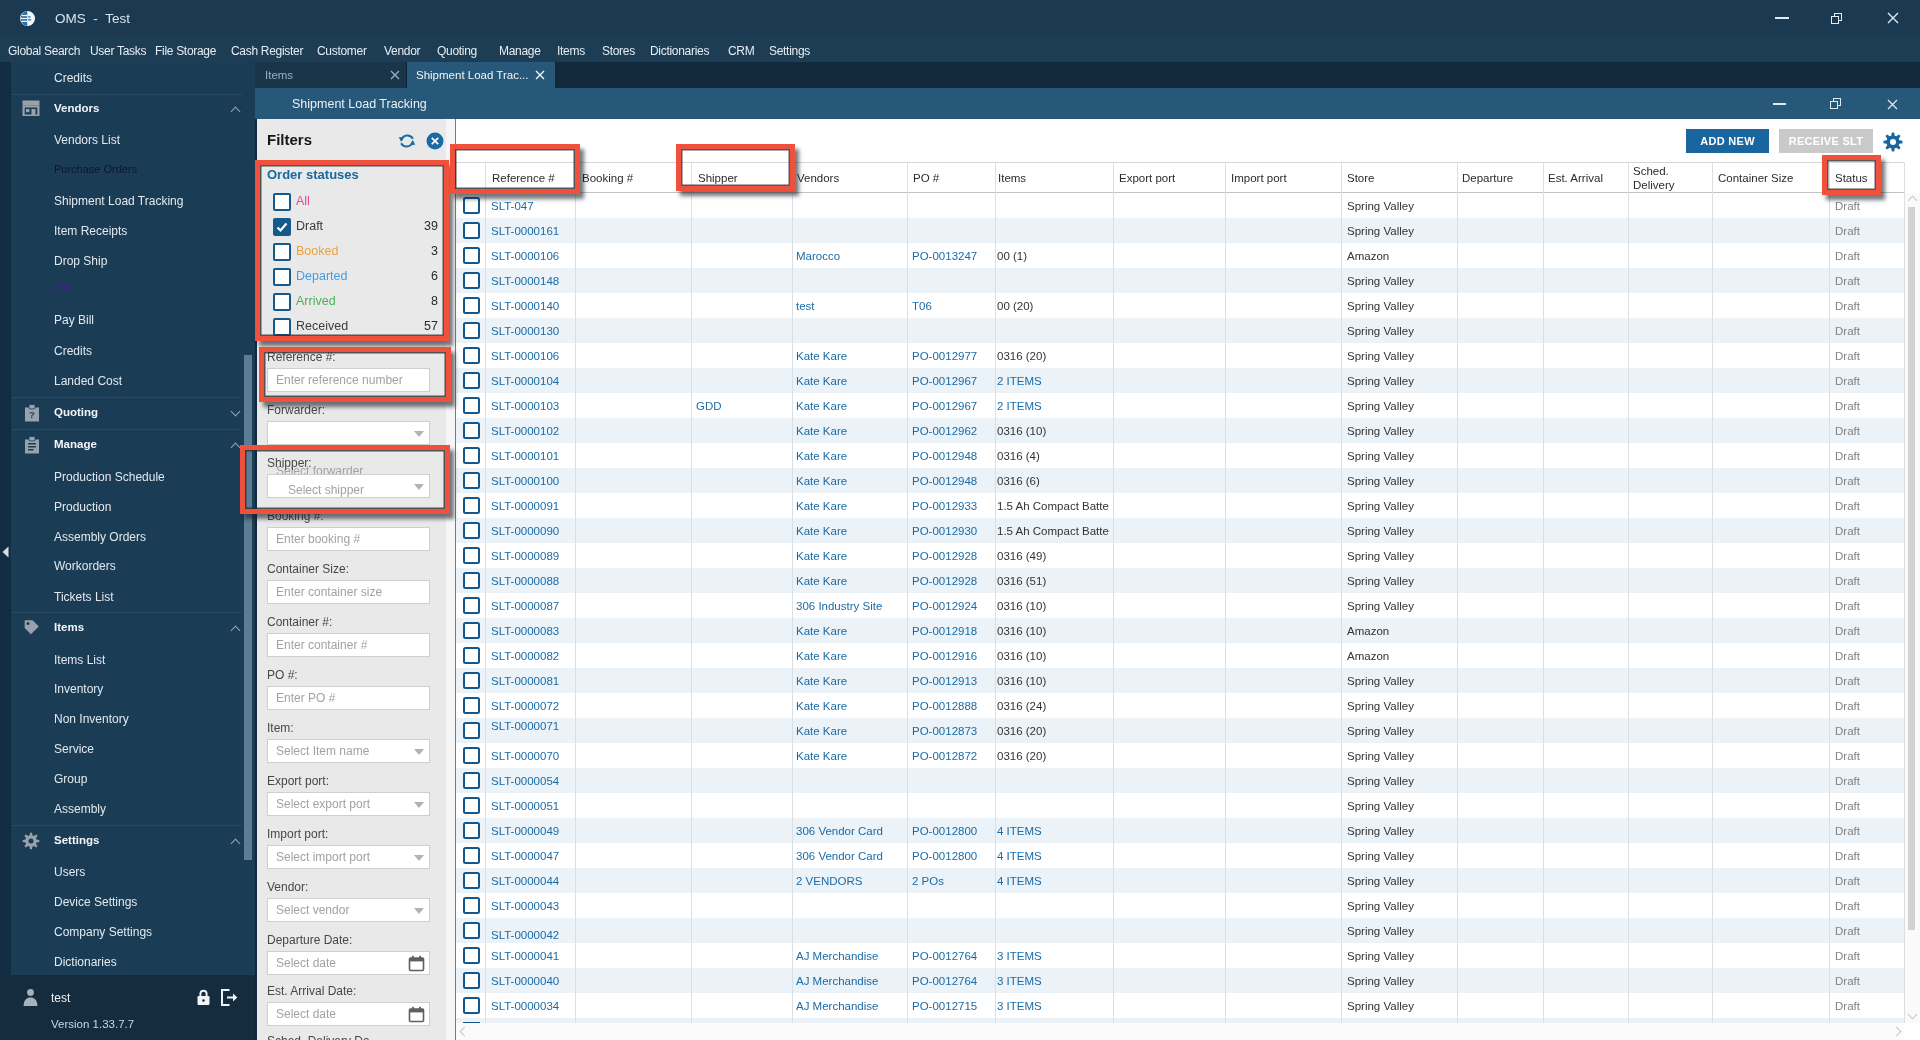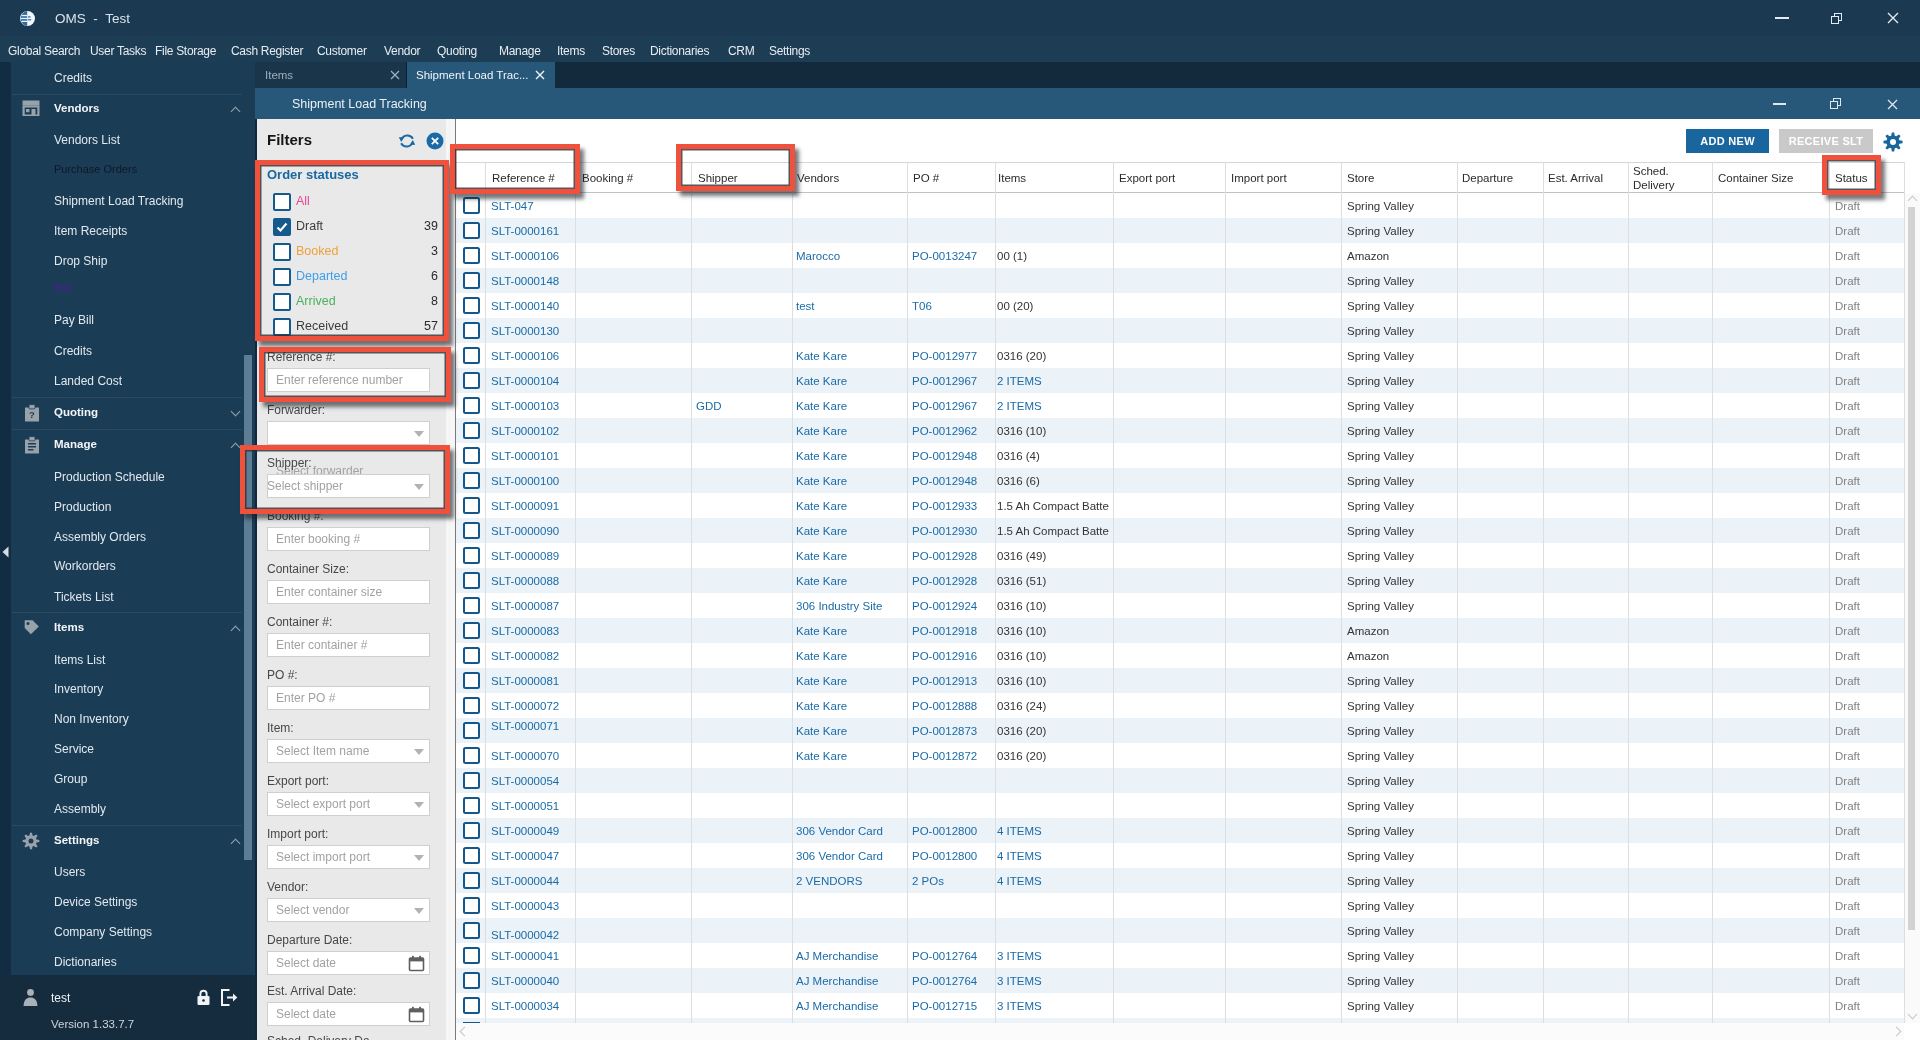--- a/index.html
+++ b/index.html
@@ -184,21 +184,21 @@
 <div class="txt" style="left:398px;top:319px;width:40px;text-align:right;font-size:12.5px;color:#2a2a2a;">57</div>
 <div class="txt" style="left:267px;top:350px;font-size:12px;color:#474747;">Reference #:</div>
 <div class="ab" style="left:267px;top:368px;width:163px;height:24px;background:#fff;border:1px solid #cfcfcf;"></div>
 <div class="txt vc" style="left:276px;top:368px;height:24px;font-size:12px;color:#a2a2a2;">Enter reference number</div>
 <div class="txt" style="left:267px;top:403px;font-size:12px;color:#474747;">Forwarder:</div>
 <div class="ab" style="left:267px;top:421px;width:163px;height:24px;background:#fff;border:1px solid #cfcfcf;"></div>
 <div class="txt vc" style="left:276px;top:421px;height:24px;font-size:12px;color:#a2a2a2;margin-top:38px;">Select forwarder</div>
 <div class="ab" style="left:414px;top:430.5px;width:0;height:0;border-left:5.5px solid transparent;border-right:5.5px solid transparent;border-top:6.5px solid #b2b2b2;"></div>
 <div class="txt" style="left:267px;top:456px;font-size:12px;color:#474747;">Shipper:</div>
 <div class="ab" style="left:267px;top:474px;width:163px;height:24px;background:#fff;border:1px solid #cfcfcf;"></div>
-<div class="txt vc" style="left:267px;top:474px;height:24px;font-size:12px;color:#a2a2a2;">Select shipper</div>
+<div class="txt vc" style="left:288px;top:474px;height:32px;font-size:12px;color:#a2a2a2;">Select shipper</div>
 <div class="ab" style="left:414px;top:483.5px;width:0;height:0;border-left:5.5px solid transparent;border-right:5.5px solid transparent;border-top:6.5px solid #b2b2b2;"></div>
 <div class="txt" style="left:267px;top:509px;font-size:12px;color:#474747;">Booking #:</div>
 <div class="ab" style="left:267px;top:527px;width:163px;height:24px;background:#fff;border:1px solid #cfcfcf;"></div>
 <div class="txt vc" style="left:276px;top:527px;height:24px;font-size:12px;color:#a2a2a2;">Enter booking #</div>
 <div class="txt" style="left:267px;top:562px;font-size:12px;color:#474747;">Container Size:</div>
 <div class="ab" style="left:267px;top:580px;width:163px;height:24px;background:#fff;border:1px solid #cfcfcf;"></div>
 <div class="txt vc" style="left:276px;top:580px;height:24px;font-size:12px;color:#a2a2a2;">Enter container size</div>
 <div class="txt" style="left:267px;top:615px;font-size:12px;color:#474747;">Container #:</div>
 <div class="ab" style="left:267px;top:633px;width:163px;height:24px;background:#fff;border:1px solid #cfcfcf;"></div>
 <div class="txt vc" style="left:276px;top:633px;height:24px;font-size:12px;color:#a2a2a2;">Enter container #</div>

